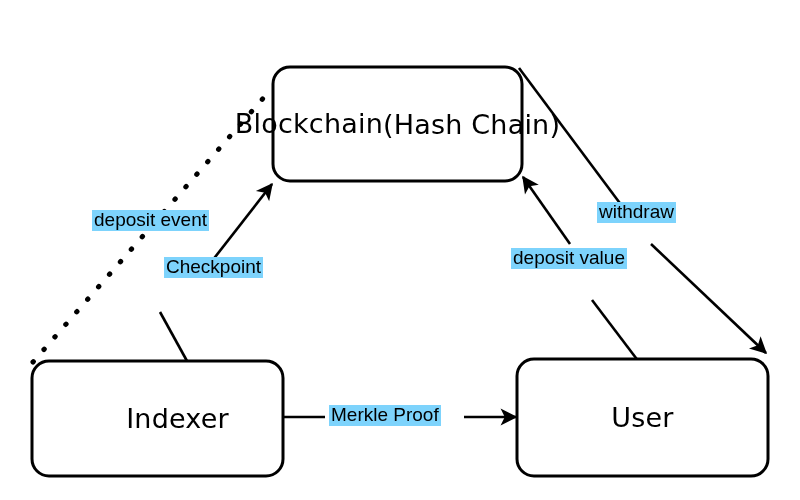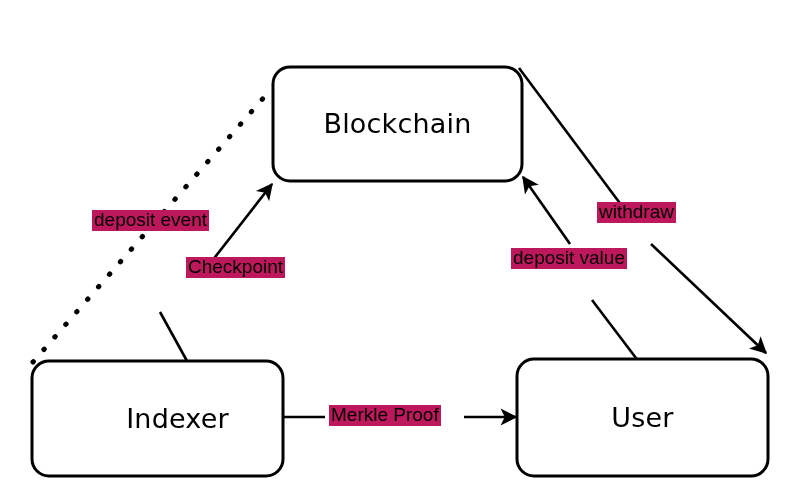--- a/index.html
+++ b/index.html
@@ -56,21 +56,21 @@
     letter-spacing: 0.2px;
     white-space: nowrap;
   }
   .node-label .line2 { margin-top: 1px; }
   .edge-label {
     position: absolute;
     font-family: "Liberation Sans", sans-serif;
     font-size: 19px;
     font-weight: 400;
     color: #000000;
-    background: #be185d;
+    background: #7dd3fc;
     white-space: nowrap;
     padding: 0 2px;
     line-height: 1.1;
   }
 </style>
 </head>
 <body>
 
 <div id="canvas">
 
@@ -95,33 +95,34 @@
     <path class="edge-line" d="M 284 417 L 325 417"></path>
     <path class="edge-line" d="M 464 417 L 516 417" marker-end="url(#arrow)"></path>
 
     <rect class="node-box" x="273" y="67" width="249" height="114" rx="17" ry="17"></rect>
     <rect class="node-box" x="32" y="361" width="251" height="115" rx="17" ry="17"></rect>
     <rect class="node-box" x="517" y="359" width="251" height="117" rx="17" ry="17"></rect>
   </svg>
 
   <div class="node-label" style="left:273px; top:67px; width:249px; height:114px;">
     <span class="line1">Blockchain</span>
+    <span class="line2">(Hash Chain)</span>
   </div>
 
   <div class="node-label" style="left:32px; top:361px; width:251px; height:115px;margin-left:20px;">
     <span class="line1">Indexer</span>
   </div>
 
   <div class="node-label" style="left:517px; top:359px; width:251px; height:117px;border-radius:17px;">
     <span class="line1">User</span>
   </div>
 
   <div class="edge-label" style="left:92px; top:210px;">deposit event</div>
 
-  <div class="edge-label" style="left:186px; top:257px;">Checkpoint</div>
+  <div class="edge-label" style="left:164px; top:257px;">Checkpoint</div>
 
   <div class="edge-label" style="left:511px; top:248px;">deposit value</div>
 
   <div class="edge-label" style="left:329px; top:405px;">Merkle Proof</div>
 
   <div class="edge-label" style="left:597px; top:202px;">withdraw</div>
 
 </div>
 
 </body></html>

